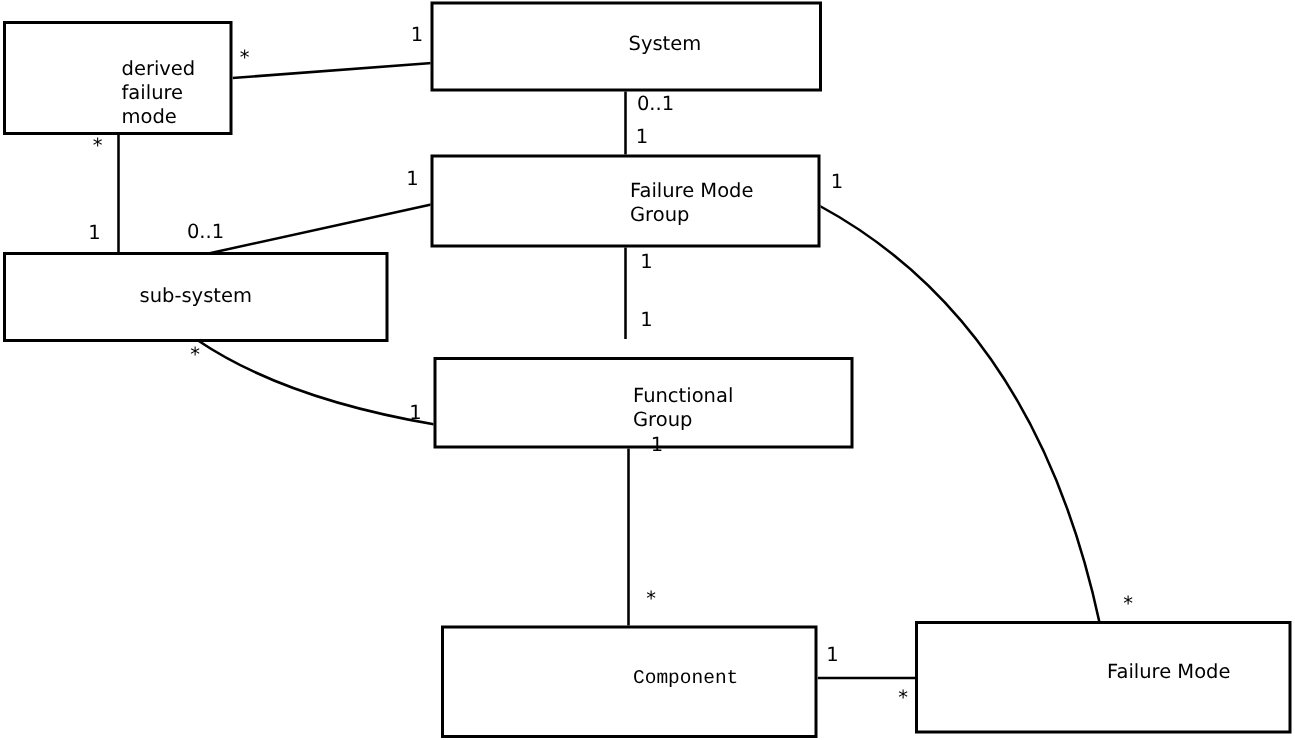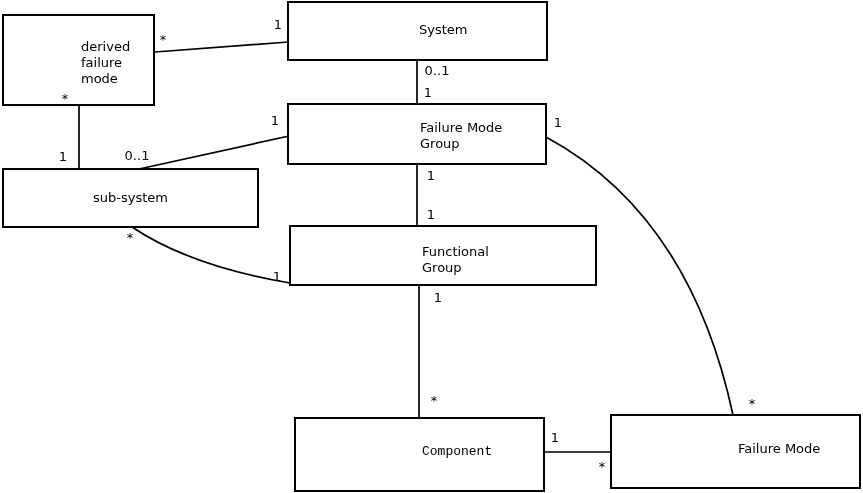--- a/index.html
+++ b/index.html
@@ -27,29 +27,29 @@
   }
   .lbl div{white-space:nowrap;}
   .mult{
     position:absolute;
     transform:translate(-50%,-50%);
     font-size:13px;
     line-height:15px;
     white-space:nowrap;
   }
   
-  #b-derived{left:2px;top:14px;width:153px;height:92px;}
+  #b-derived{left:2px;top:14px;width:153px;height:76px;}
   #b-derived .lbl{left:77px;top:23px;}
   #b-system{left:287px;top:1px;width:261px;height:60px;}
   #b-system .lbl{left:130px;top:19px;}
   #b-fmg{left:287px;top:103px;width:260px;height:62px;}
   #b-fmg .lbl{left:131px;top:15px;}
   #b-subsys{left:2px;top:168px;width:257px;height:60px;}
   #b-subsys .lbl{left:0;top:20px;width:100%;text-align:center;}
-  #b-fg{left:289px;top:225px;width:308px;height:61px;}
+  #b-fg{left:289px;top:238px;width:280px;height:61px;}
   #b-fg .lbl{left:131px;top:17px;}
   #b-comp{left:294px;top:417px;width:251px;height:75px;}
   #b-comp .lbl{left:126px;top:25px;font-family:Liberation Mono, monospace;}
   #b-fm{left:610px;top:414px;width:251px;height:75px;}
   #b-fm .lbl{left:126px;top:25px;}
   
   #m-ds-star{left:163px;top:39px;}
   #m-ds-one{left:278px;top:24px;}
   #m-dsub-star{left:65px;top:98px;}
   #m-dsub-one{left:63px;top:156px;}

